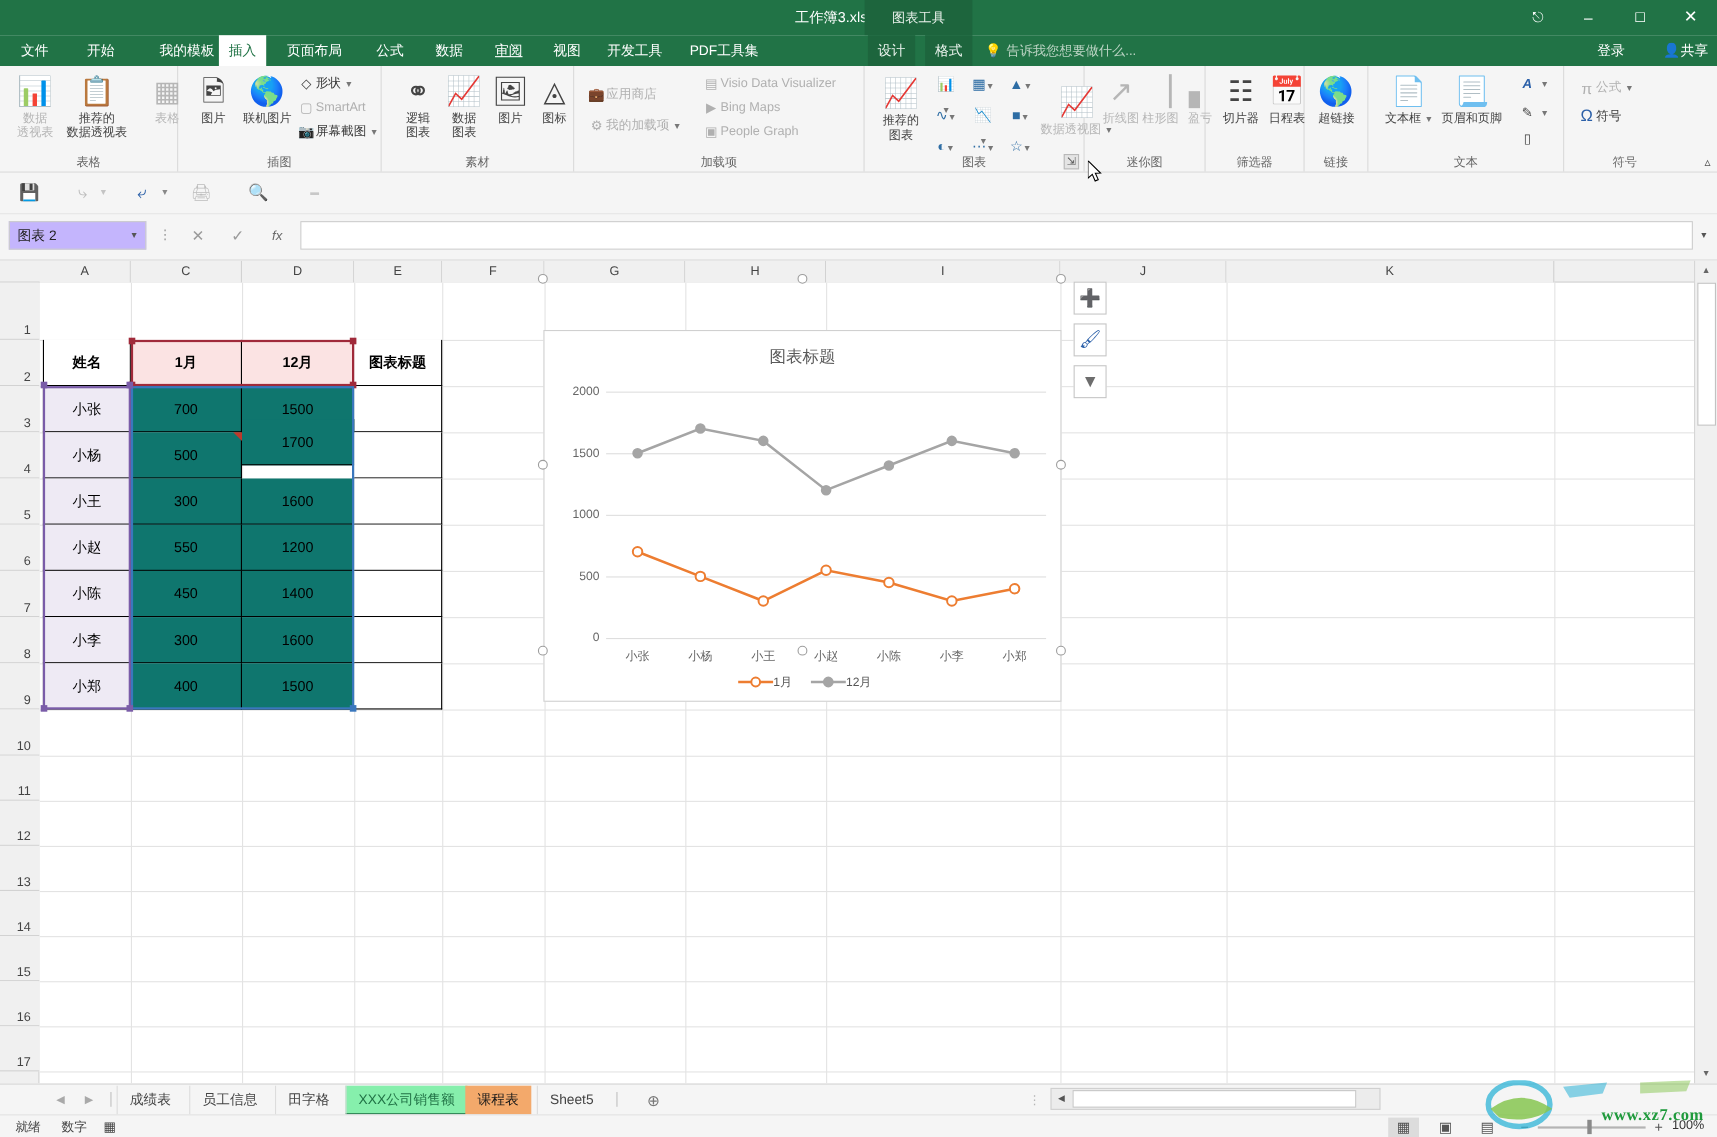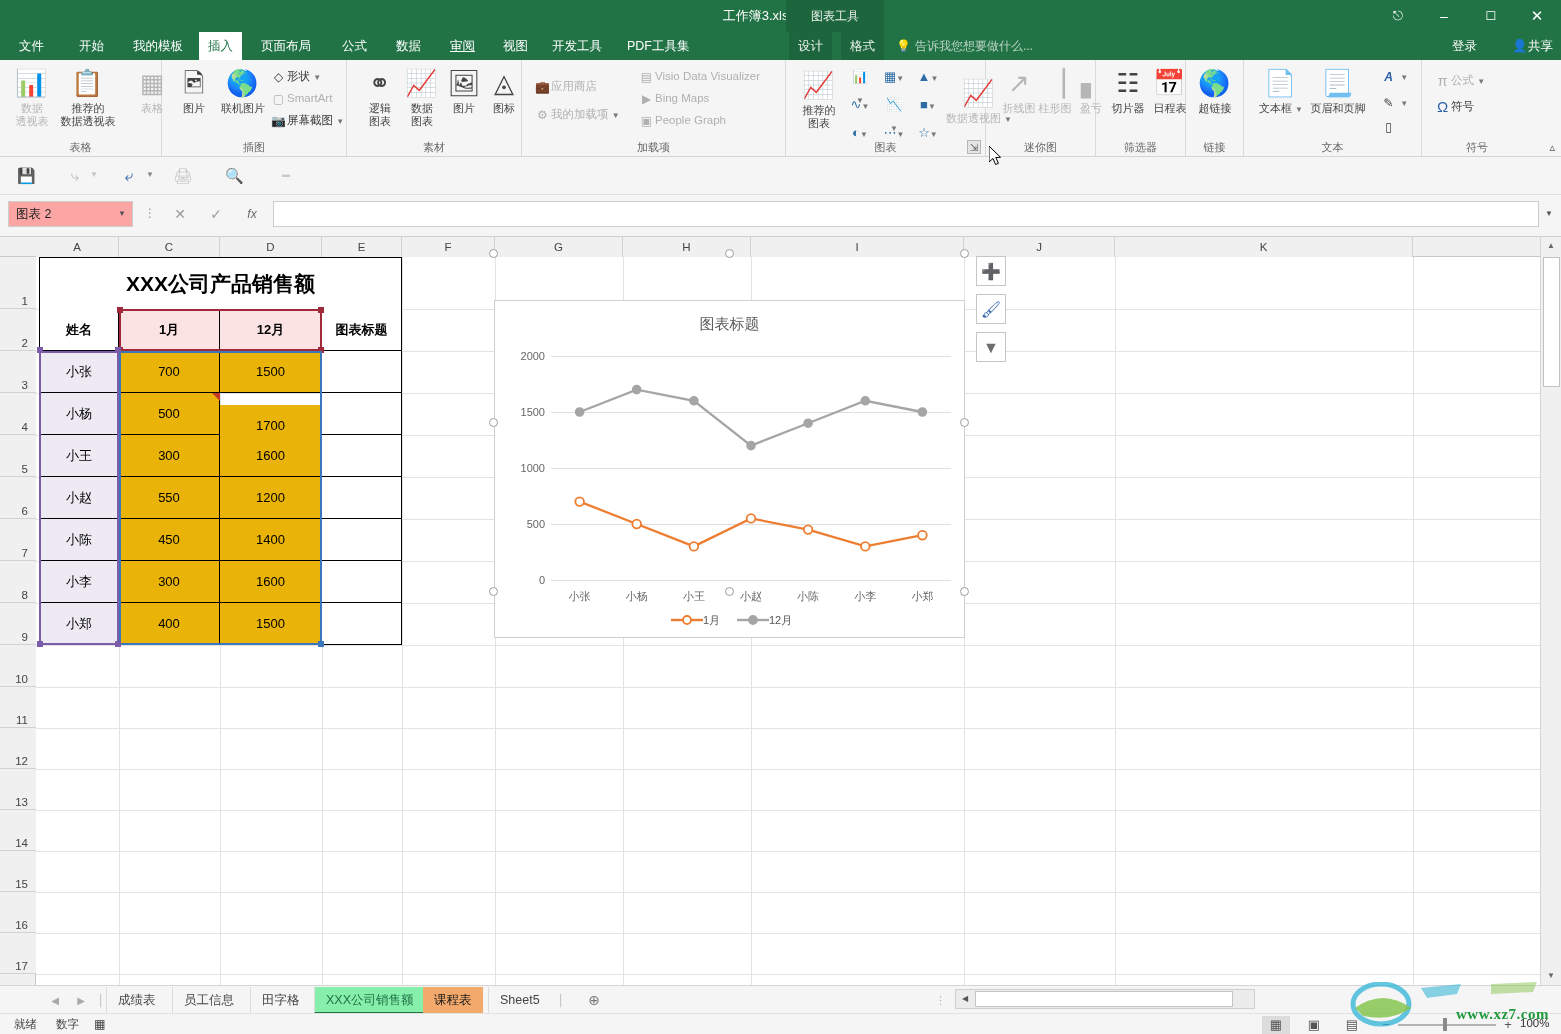--- a/index.html
+++ b/index.html
@@ -118,21 +118,21 @@
   .qbtn.dim{ color:#bdbdbd; }
   .qcar{ position:absolute; top:13px; font-size:8px; color:#888; }
 
   
   #fbar{
     position:absolute; left:0; top:195px; width:1561px; height:42px;
     background:#f5f5f5; border-bottom:1px solid #cfcfcf;
   }
   #namebox{
     position:absolute; left:8px; top:6px; width:125px; height:26px;
-    background:#fca5a5; border:1px solid #cdcdcd; font-size:12.5px;
+    background:#c4b5fd; border:1px solid #cdcdcd; font-size:12.5px;
     line-height:25px; padding-left:7px; color:#222;
   }
   #namebox-caret{
     position:absolute; left:112px; top:6px; width:20px; height:26px;
     line-height:26px; text-align:center; font-size:8px; color:#555;
   }
   #nb-grip{ position:absolute; left:144px; top:11px; font-size:12px; color:#999; letter-spacing:0;}
   .fbtn{
     position:absolute; top:6px; height:26px; width:34px; line-height:26px;
     text-align:center; font-size:14px; color:#9b9b9b; cursor:default;
@@ -187,21 +187,21 @@
 
   
   .dcell{
     position:absolute; font-size:13px; color:#000;
     display:flex; align-items:center; justify-content:center;
     border-right:1px solid #000; border-bottom:1px solid #000;
     background:#fff;
   }
   .dcell.b{ font-weight:bold; }
   .redfill{ background:#fbe3e3; }
-  .bluefill{ background:#eab308; }
+  .bluefill{ background:#0f766e; }
   .purplefill{ background:#eeeaf4; }
   #titlecell{
     position:absolute; font-size:21px; font-weight:bold; color:#000;
     display:flex; align-items:center; justify-content:center;
     border:1px solid #000; border-bottom:none; background:#fff;
   }
   
   .selbox{ position:absolute; pointer-events:none; }
   .handle{ position:absolute; width:6px; height:6px; }
 
@@ -310,21 +310,21 @@
   <div id="chart-tools-banner">图表工具</div>
   <div class="win-btn" id="btn-ribbon-display">⎋</div>
   <div class="win-btn" id="btn-min">–</div>
   <div class="win-btn" id="btn-max">☐</div>
   <div class="win-btn" id="btn-close">✕</div>
 </div>
 
 <div id="tabrow">
   <div class="tab" style="left:10px;">文件</div>
   <div class="tab" style="left:70px;">开始</div>
-  <div class="tab" style="left:124px;">我的模板</div>
+  <div class="tab" style="left:136px;">我的模板</div>
   <div class="tab active" style="left:199px;">插入</div>
   <div class="tab" style="left:252px;">页面布局</div>
   <div class="tab" style="left:333px;">公式</div>
   <div class="tab" style="left:387px;">数据</div>
   <div class="tab" style="left:441px;text-decoration:underline;">审阅</div>
   <div class="tab" style="left:494px;">视图</div>
   <div class="tab" style="left:543px;">开发工具</div>
   <div class="tab" style="left:618px;">PDF工具集</div>
   <div class="tab" style="left:660px;margin-top:40px;">百度网盘</div>
   <div class="ctxtab" style="left:789px;">设计</div>
@@ -611,35 +611,34 @@
     <div class="hline" style="top:388px;"></div>
     <div class="hline" style="top:430px;"></div>
     <div class="hline" style="top:471px;"></div>
     <div class="hline" style="top:512px;"></div>
     <div class="hline" style="top:553px;"></div>
     <div class="hline" style="top:594px;"></div>
     <div class="hline" style="top:635px;"></div>
     <div class="hline" style="top:676px;"></div>
     <div class="hline" style="top:717px;"></div>
 
-    <div id="titlecell" style="left:3px; top:0px; width:363px; height:52px;">XXX公司产品销售额</div>
 
     <div class="dcell b" style="left:3px;   top:52px; width:80px;  height:42px; border-left:1px solid #000;">姓名</div>
     <div class="dcell b redfill" style="left:83px;  top:52px; width:101px; height:42px;">1月</div>
     <div class="dcell b redfill" style="left:184px; top:52px; width:102px; height:42px;">12月</div>
     <div class="dcell b" style="left:286px; top:52px; width:80px;  height:42px;">图表标题</div>
 
     <div class="dcell purplefill" style="left:3px; top:94px;  width:80px; height:42px; border-left:1px solid #000;">小张</div>
     <div class="dcell bluefill" style="left:83px; top:94px; width:101px; height:42px;">700</div>
     <div class="dcell bluefill" style="left:184px; top:94px; width:102px; height:42px;">1500</div>
     <div class="dcell" style="left:286px; top:94px; width:80px; height:42px;"></div>
 
     <div class="dcell purplefill" style="left:3px; top:136px;  width:80px; height:42px; border-left:1px solid #000;">小杨</div>
     <div class="dcell bluefill" style="left:83px; top:136px; width:101px; height:42px;">500</div>
-    <div class="dcell bluefill" style="left:184px; top:148px; width:102px; height:42px;">1700</div>
+    <div class="dcell bluefill" style="left:184px; top:124px; width:102px; height:42px;">1700</div>
     <div class="dcell" style="left:286px; top:136px; width:80px; height:42px;"></div>
 
     <div class="dcell purplefill" style="left:3px; top:178px;  width:80px; height:42px; border-left:1px solid #000;">小王</div>
     <div class="dcell bluefill" style="left:83px; top:178px; width:101px; height:42px;">300</div>
     <div class="dcell bluefill" style="left:184px; top:178px; width:102px; height:42px;">1600</div>
     <div class="dcell" style="left:286px; top:178px; width:80px; height:42px;"></div>
 
     <div class="dcell purplefill" style="left:3px; top:220px;  width:80px; height:42px; border-left:1px solid #000;">小赵</div>
     <div class="dcell bluefill" style="left:83px; top:220px; width:101px; height:42px;">550</div>
     <div class="dcell bluefill" style="left:184px; top:220px; width:102px; height:42px;">1200</div>

